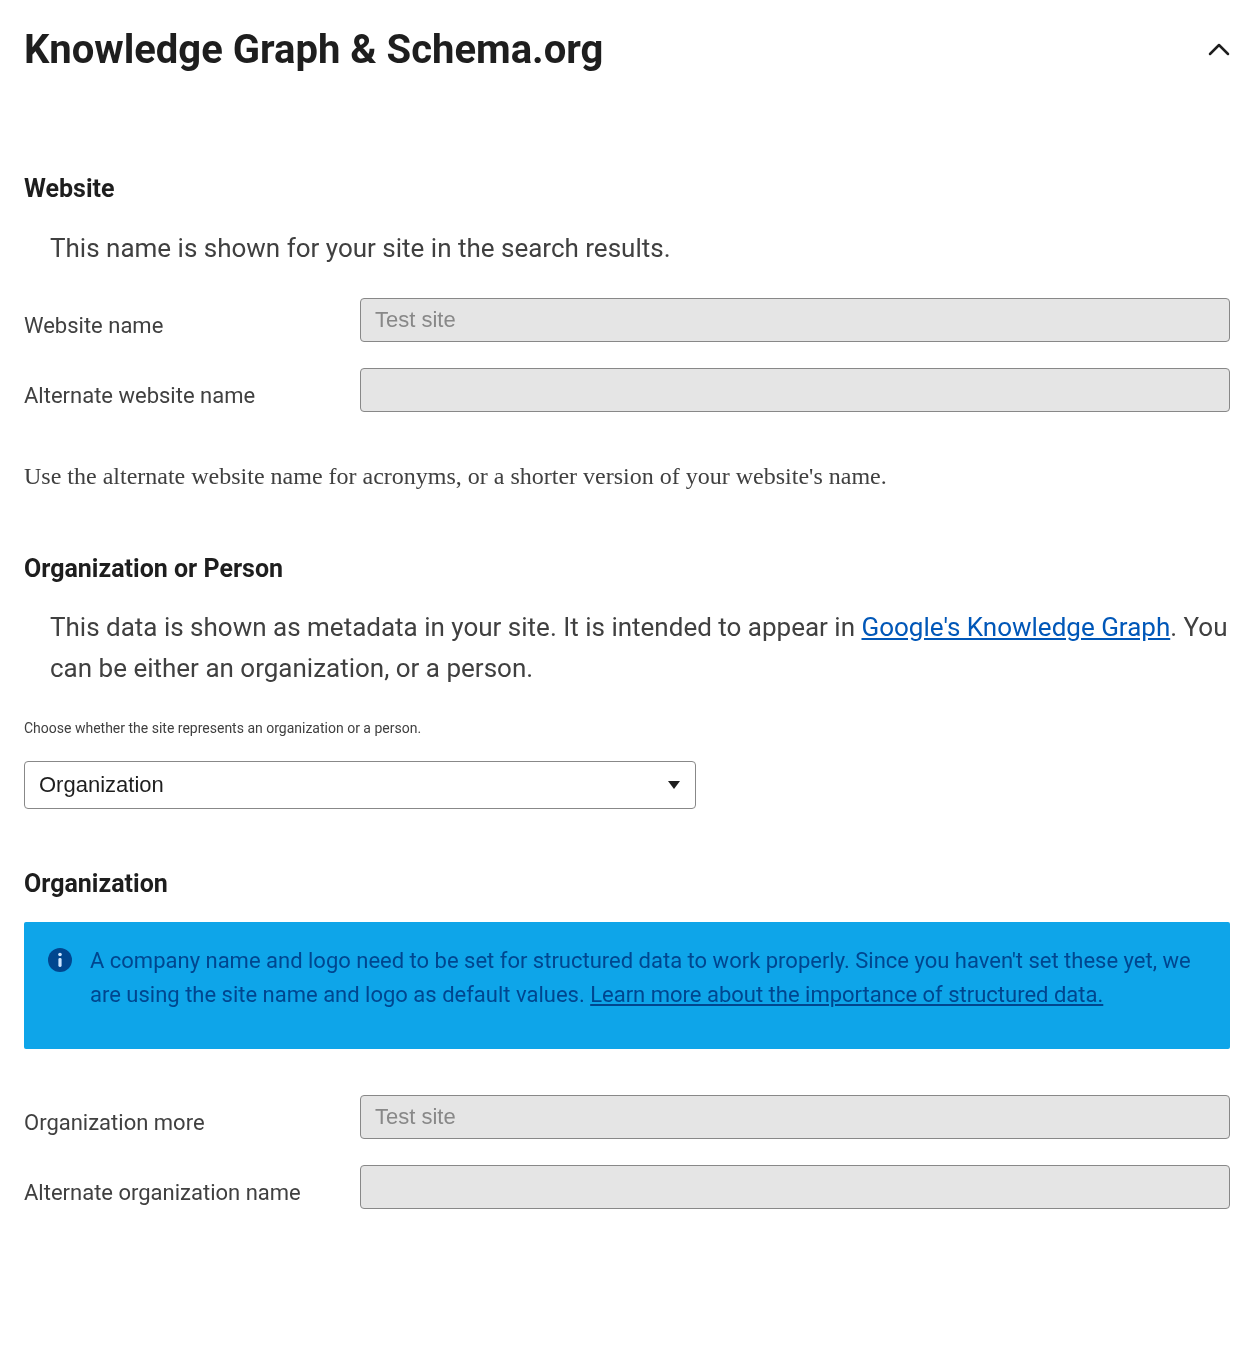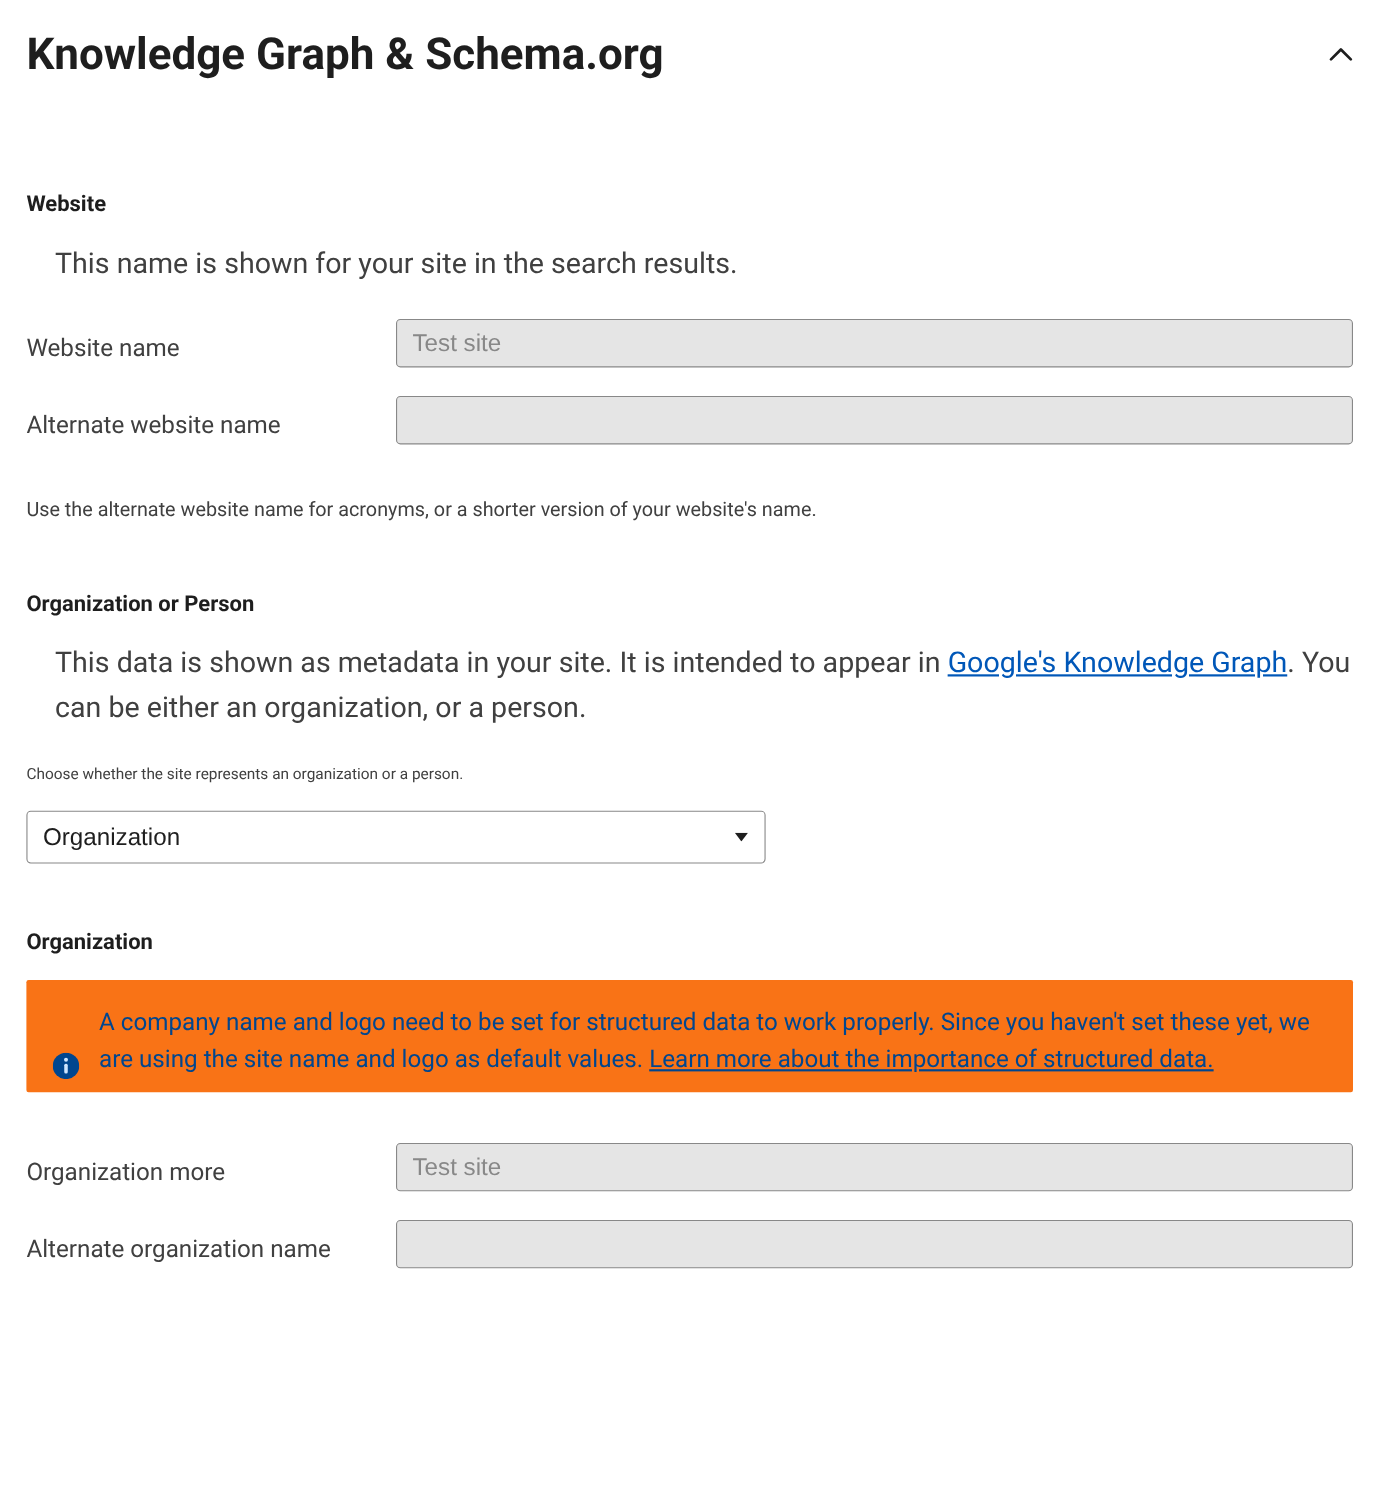--- a/index.html
+++ b/index.html
@@ -29,21 +29,21 @@
       height: 22px;
       display: flex;
       align-items: center;
       justify-content: center;
     }
     .chevron svg {
       width: 22px;
       height: 14px;
     }
     .section-title {
-      font-size: 20px;
+      font-size: 25px;
       font-weight: 700;
       color: #1e1e1e;
       margin-bottom: 20px;
     }
     .section-desc {
       font-size: 26px;
       color: #404040;
       margin-bottom: 30px;
       line-height: 1.55;
       margin-left: 26px;
@@ -66,24 +66,25 @@
       border-radius: 4px;
       padding: 0 14px;
       font-size: 22px;
       color: #1e1e1e;
       background: #e5e5e5;
     }
     .field-input::placeholder {
       color: #888;
     }
     .hint-text {
-      font-size: 18px;
+      font-size: 24px;
       color: #404040;
       margin-top: 46px;
       margin-bottom: 56px;
+      font-family: Liberation Serif, serif;
     }
     .link {
       color: #0057b8;
       text-decoration: underline;
       cursor: pointer;
     }
     .select-wrap {
       position: relative;
       width: 672px;
       margin-bottom: 56px;
@@ -106,27 +107,26 @@
       top: 50%;
       transform: translateY(-50%);
       pointer-events: none;
     }
     .select-arrow svg {
       width: 12px;
       height: 8px;
       display: block;
     }
     .info-box {
-      background: #f97316;
+      background: #0ea5e9;
       border-radius: 2px;
-      padding: 22px 24px 12px 24px;
+      padding: 22px 24px 36px 24px;
       display: flex;
       gap: 18px;
       margin-bottom: 46px;
-      align-items: flex-end;
     }
     .info-icon {
       width: 24px;
       height: 24px;
       flex-shrink: 0;
       margin-top: 4px;
     }
     .info-icon svg {
       width: 24px;
       height: 24px;

